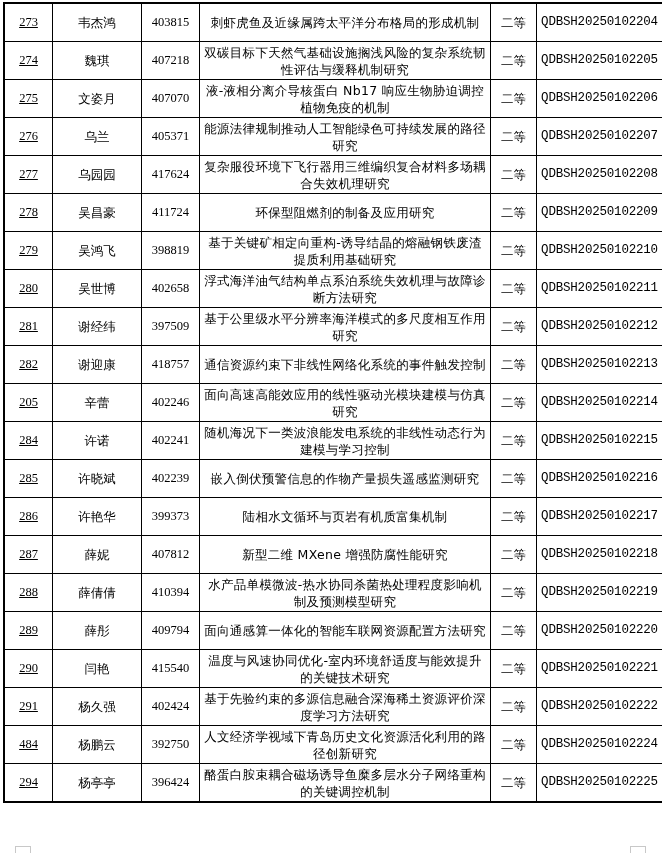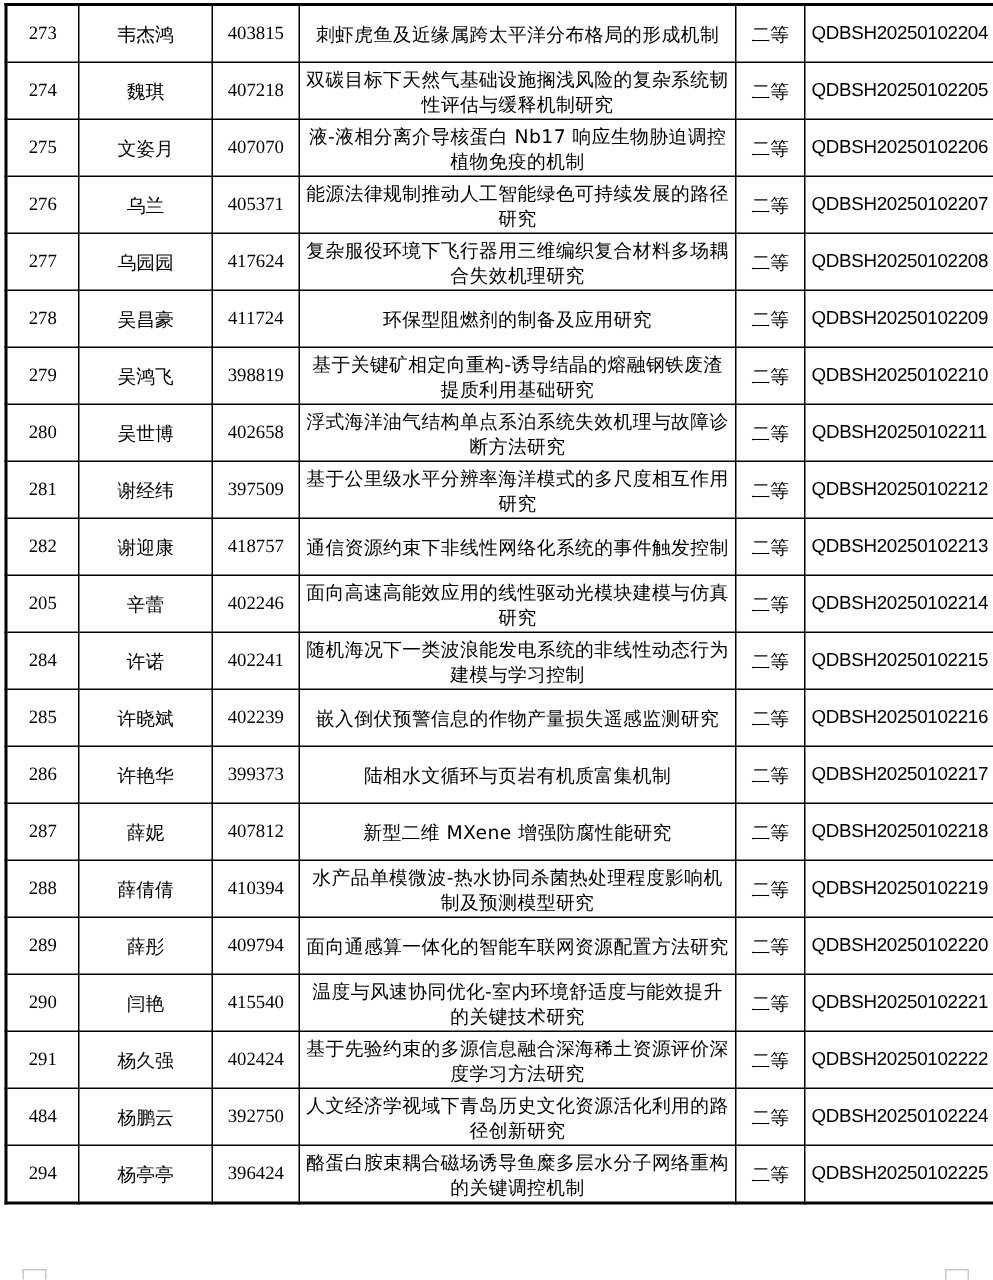--- a/index.html
+++ b/index.html
@@ -14,26 +14,26 @@
   table.awards td {
     border: 1px solid #000;
     text-align: center;
     vertical-align: middle;
     padding: 0 4px;
     height: 37px;
     font-size: 12.5px;
     line-height: 17px;
     overflow: hidden;
   }
-  td.c-no { width: 39px; font-family: "Liberation Serif", serif; font-size: 13px; }
+  td.c-no { width: 39px; font-family: "Liberation Serif", serif; font-size: 13px; text-decoration: underline; }
   td.c-name { width: 80px; font-size: 13px; }
   td.c-id { width: 49px; font-family: "Liberation Serif", serif; font-size: 13px; }
   td.c-title { width: 282px; font-size: 12.5px; letter-spacing: 0.3px; }
   td.c-grade { width: 37px; font-size: 13px; }
-  td.c-code { width: 117px; font-family: Liberation Sans, sans-serif; font-size: 12.5px; letter-spacing: -0.2px; margin-left: 23px; }
+  td.c-code { width: 117px; font-family: Liberation Mono, monospace; font-size: 12.5px; letter-spacing: -0.2px; margin-left: 23px; }
   .edge-mark { position: absolute; top: 846px; height: 7px; border: 1px solid #c8c8c8; border-bottom: none; }
 </style>
 </head>
 <body>
 
 <table class="awards">
   <tbody id="tbody">
       <tr>
         <td class="c-no">273</td>
         <td class="c-name">韦杰鸿</td>

